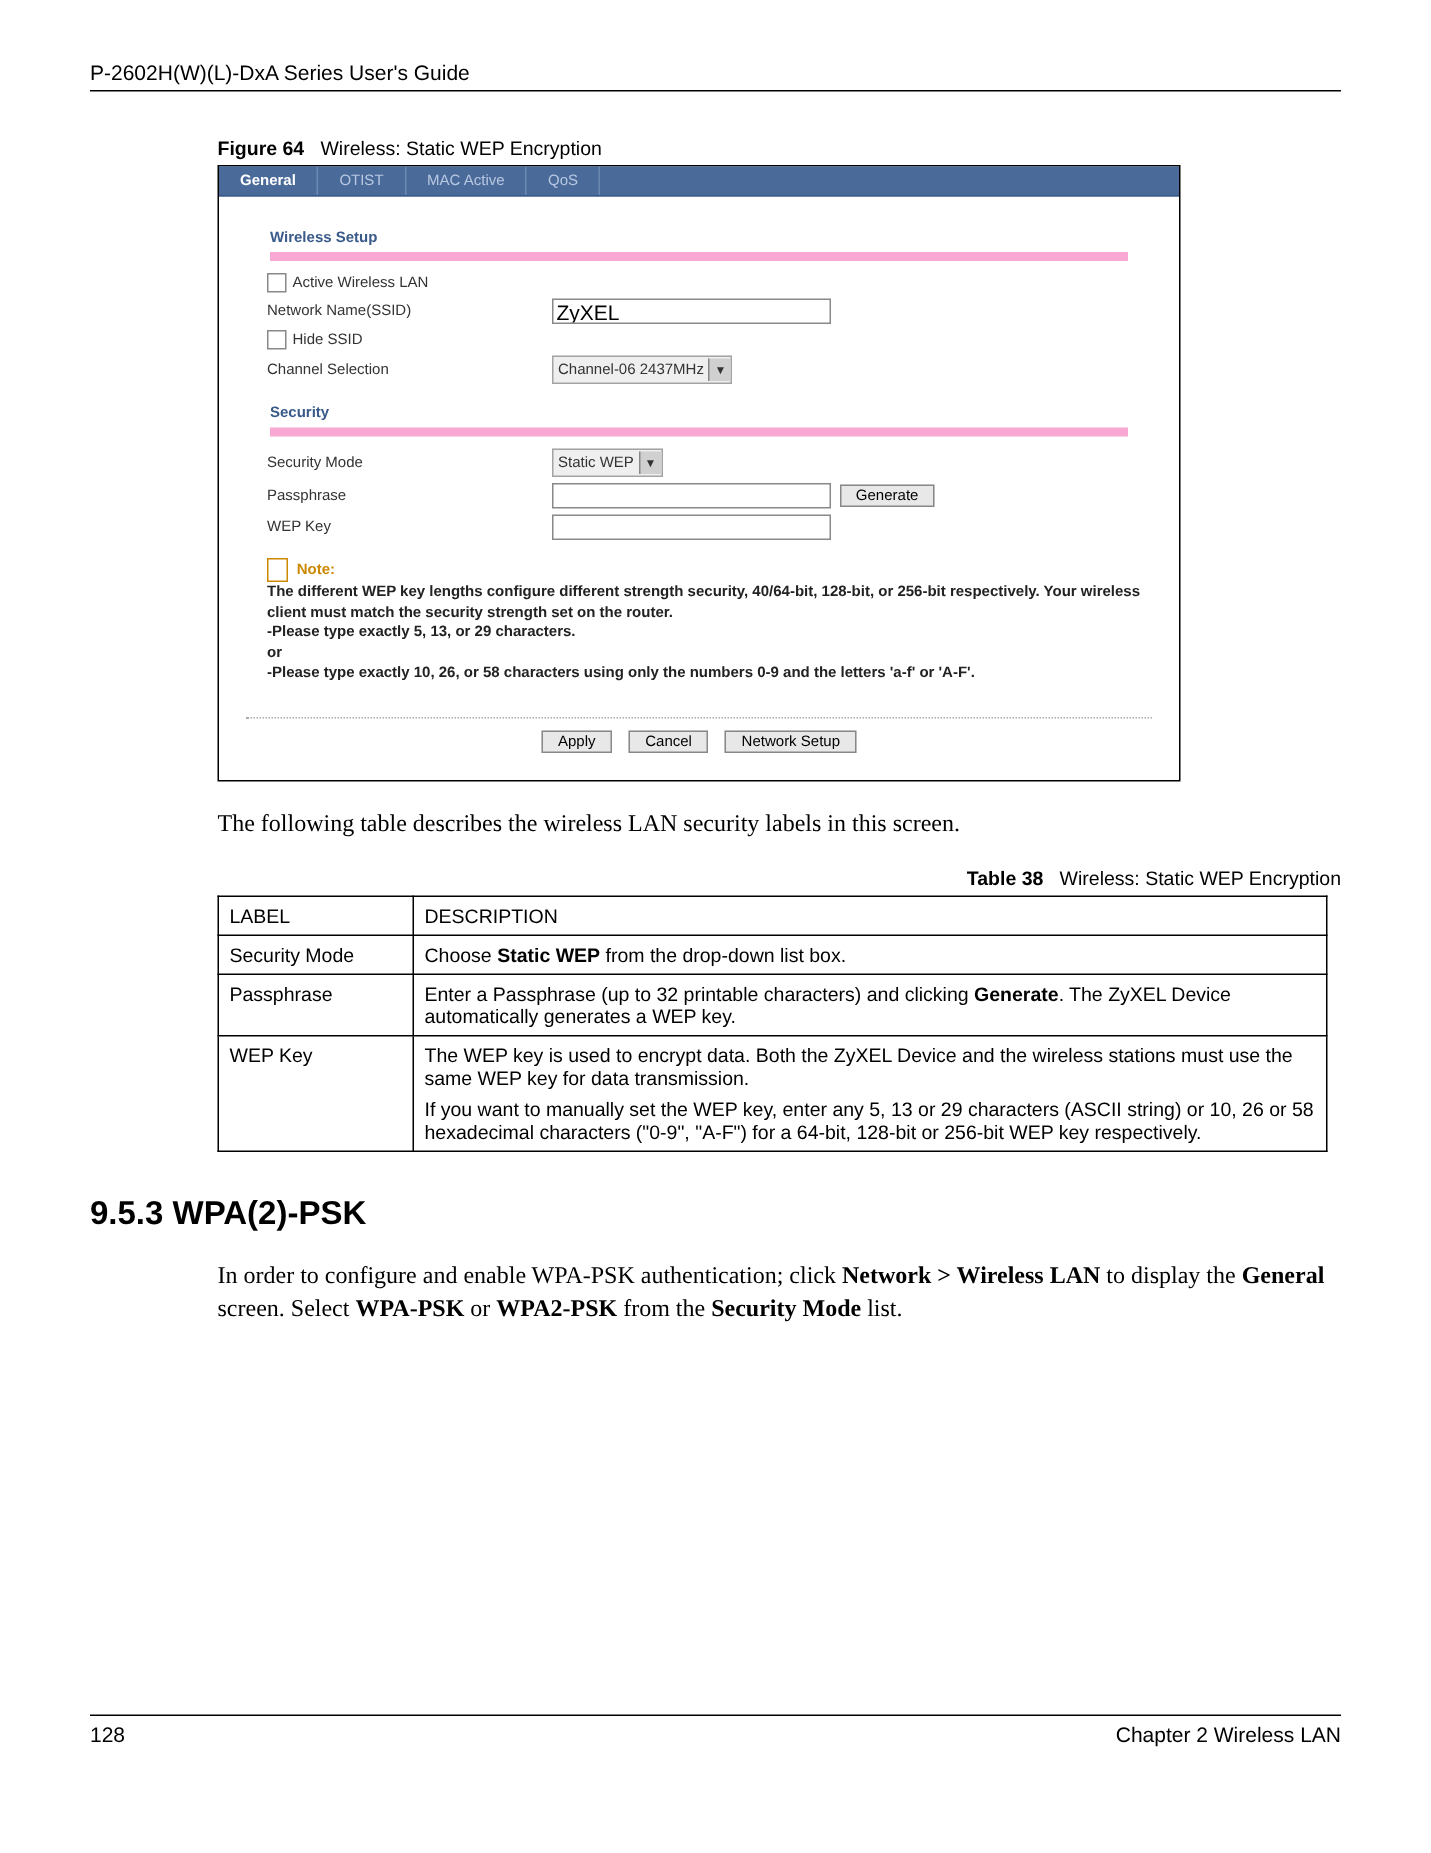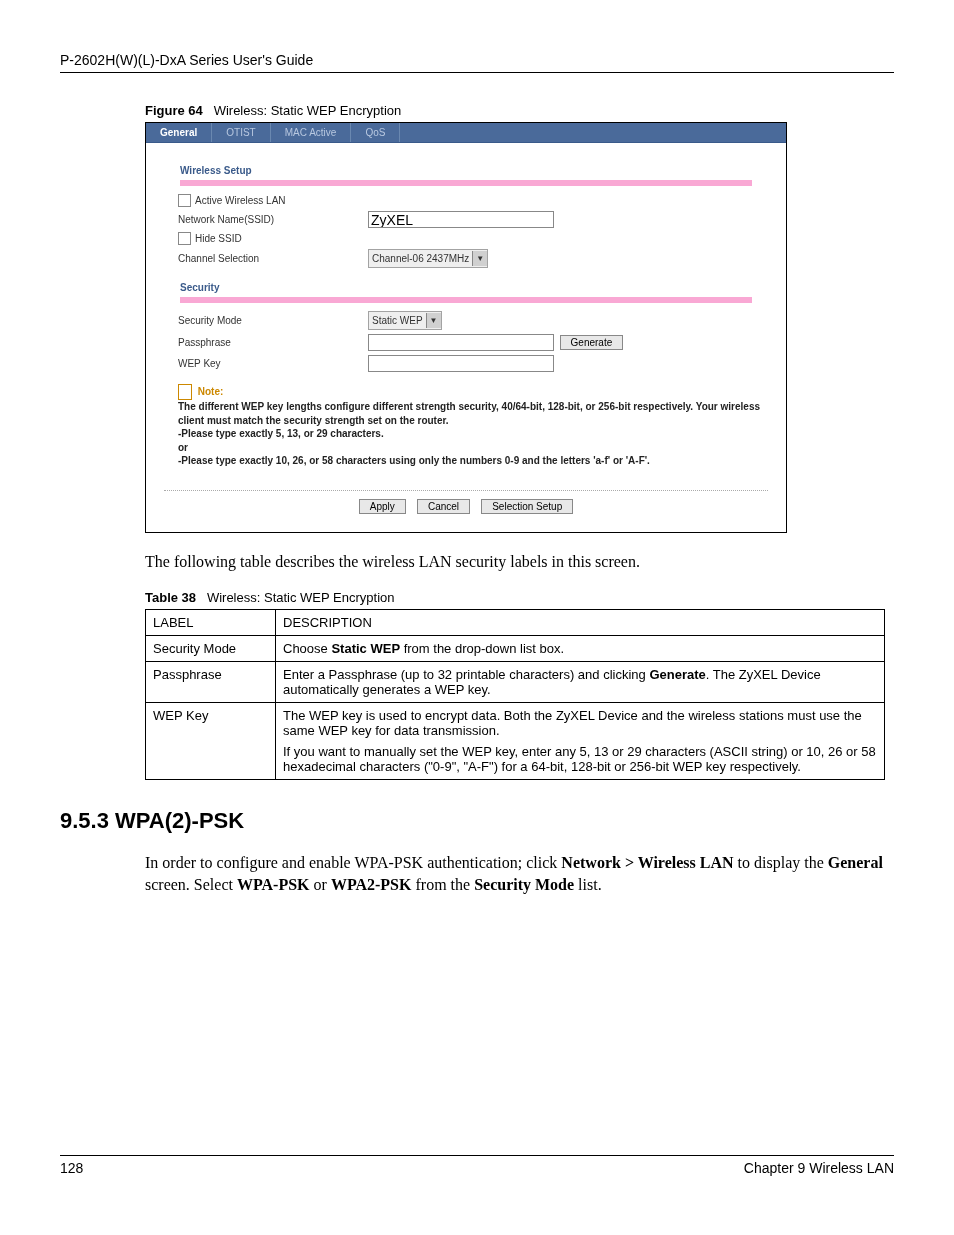--- a/index.html
+++ b/index.html
@@ -11,21 +11,20 @@
     width: 954px;
     box-sizing: border-box;
     font-size: 15px;
   }
   .header-guide {
     font-family: Arial, sans-serif;
     font-size: 14px;
     border-bottom: 1px solid #000;
     padding-bottom: 4px;
     margin-bottom: 30px;
-    margin-top: 12px;
   }
   .fig-caption {
     font-family: Arial, sans-serif;
     font-size: 13px;
     margin-left: 85px;
     margin-bottom: 4px;
   }
   .fig-caption .bold { font-weight: bold; }
   .screenshot {
     border: 1px solid #000;
@@ -99,20 +98,21 @@
   .body-text {
     margin: 18px 0 18px 85px;
     font-size: 16px;
     line-height: 1.35;
   }
   .tbl-caption {
     font-family: Arial, sans-serif;
     font-size: 13px;
     margin-left: 85px;
     margin-bottom: 4px;
+    text-align: right;
   }
   .tbl-caption .bold { font-weight: bold; }
   table.desc {
     border-collapse: collapse;
     margin-left: 85px;
     width: 740px;
     font-family: Arial, sans-serif;
     font-size: 13px;
   }
   table.desc th, table.desc td {
@@ -212,21 +212,21 @@
         <div>or</div>
         <div>-Please type exactly 10, 26, or 58 characters using only the numbers 0-9 and the letters 'a-f' or 'A-F'.</div>
       </div>
     </div>
 
     <div class="action-row">
       <button class="btn">Apply</button>
       &nbsp;&nbsp;
       <button class="btn">Cancel</button>
       &nbsp;&nbsp;
-      <button class="btn">Selection Setup</button>
+      <button class="btn">Network Setup</button>
     </div>
   </div>
 </div>
 
 <div class="body-text">The following table describes the wireless LAN security labels in this screen.</div>
 
 <div class="tbl-caption">
   <span class="bold">Table 38</span>&nbsp;&nbsp;&nbsp;<span>Wireless: Static WEP Encryption</span>
 </div>
 
@@ -259,14 +259,14 @@
   </table>
 
 <h2 class="sec">9.5.3  WPA(2)-PSK</h2>
 
 <div class="body-text">
   <span>In order to configure and enable WPA-PSK authentication; click </span><span class="b">Network &gt; Wireless LAN</span><span> to display the </span><span class="b">General</span><span> screen. Select </span><span class="b">WPA-PSK</span><span> or </span><span class="b">WPA2-PSK</span><span> from the </span><span class="b">Security Mode</span><span> list.</span>
 </div>
 
 <div class="footer">
   <span>128</span>
-  <span>Chapter 9 Wireless LAN</span>
+  <span>Chapter 2 Wireless LAN</span>
 </div>
 
 </body></html>

